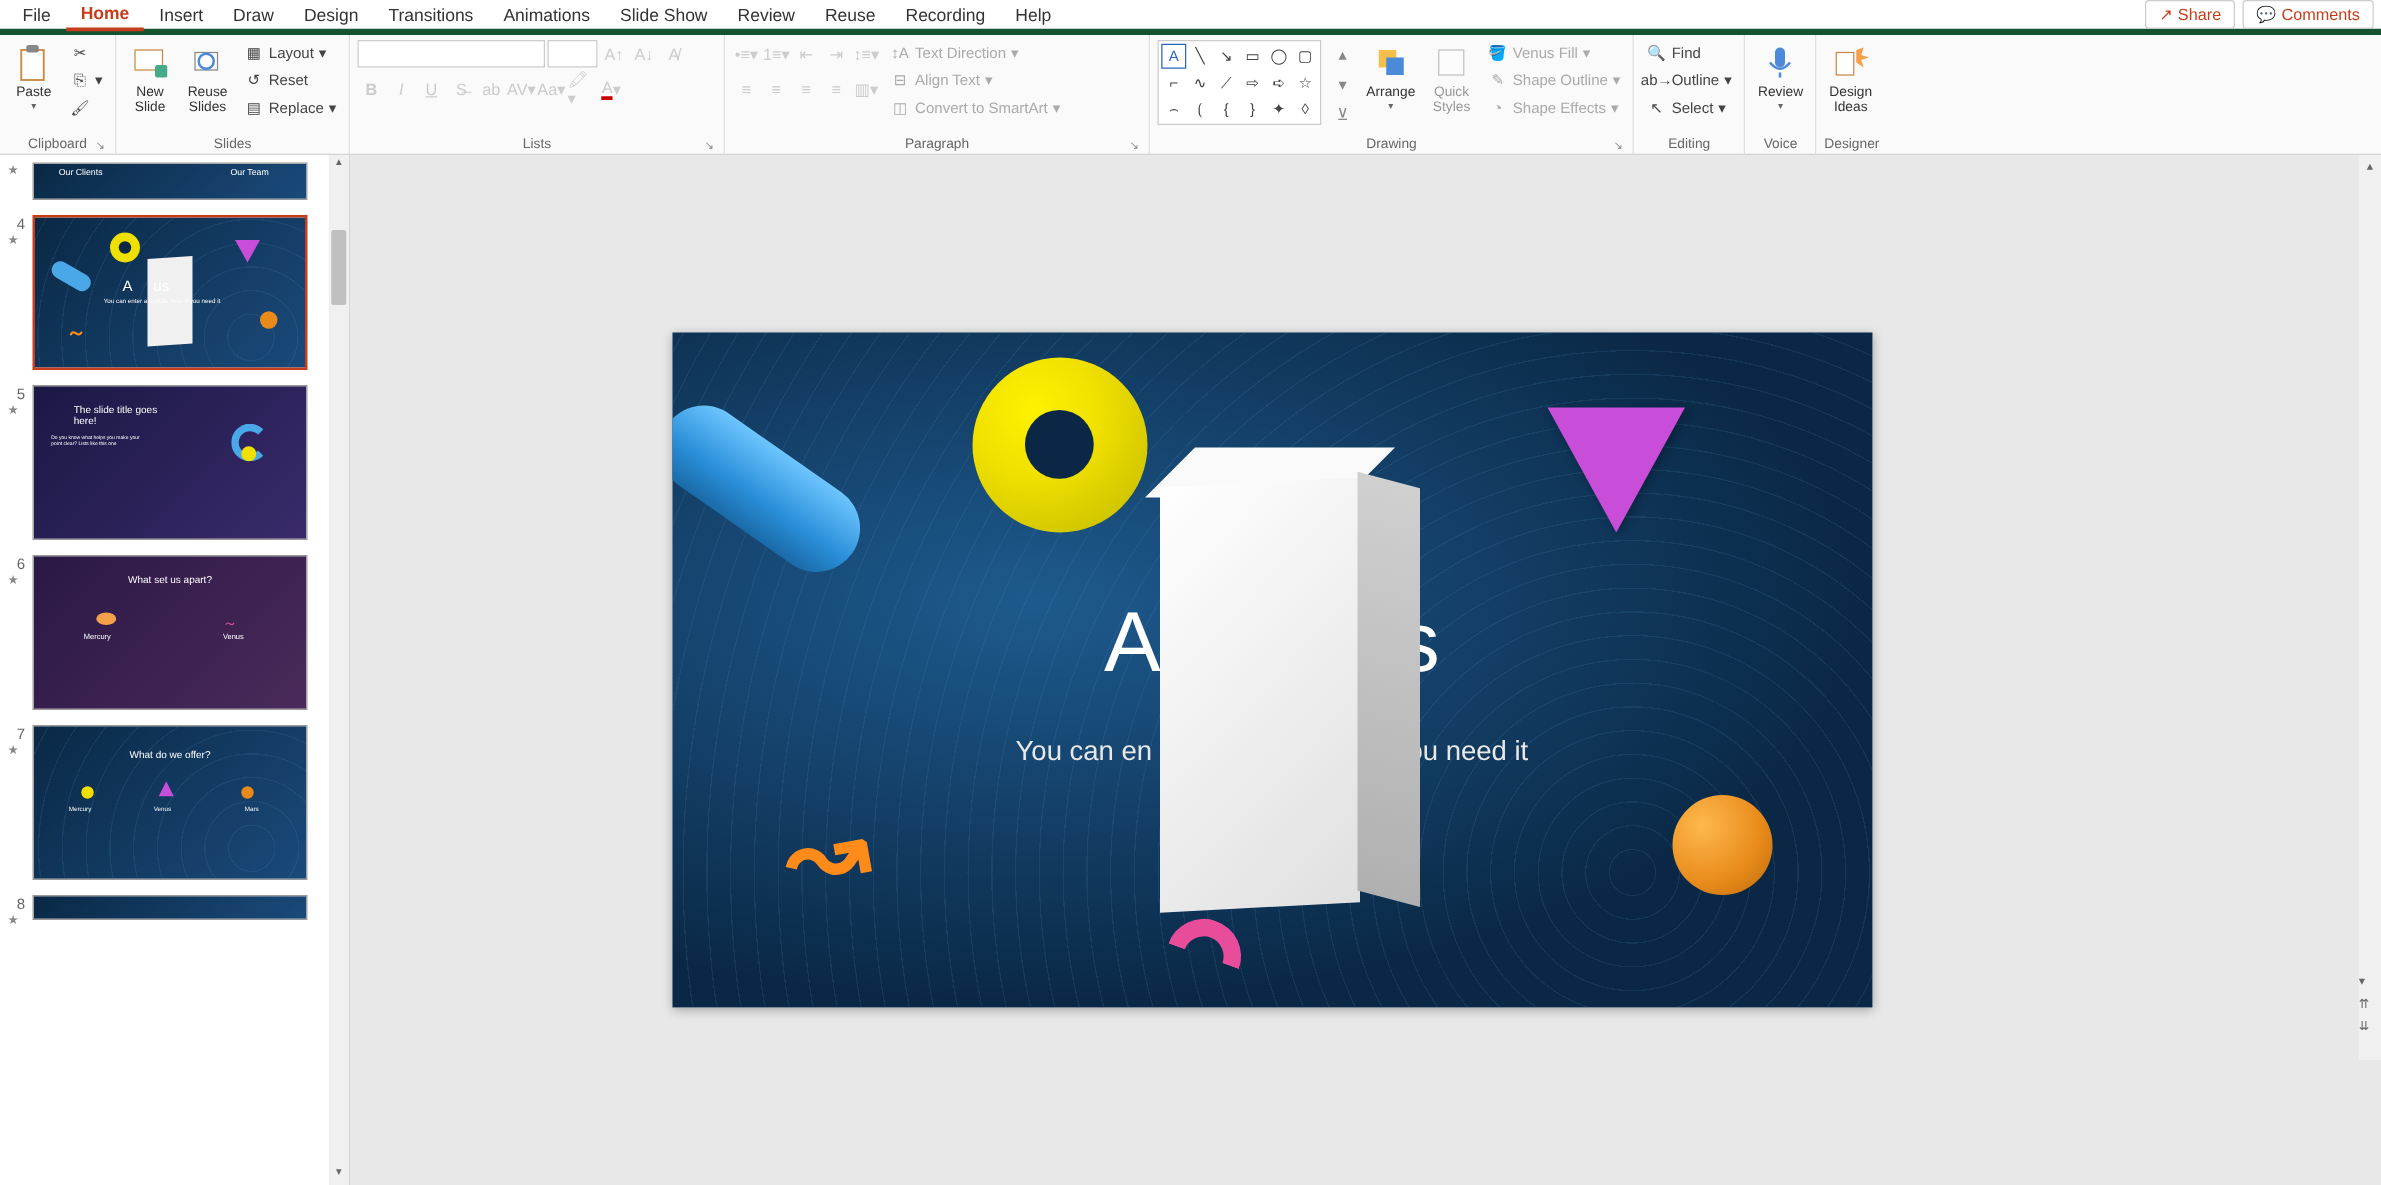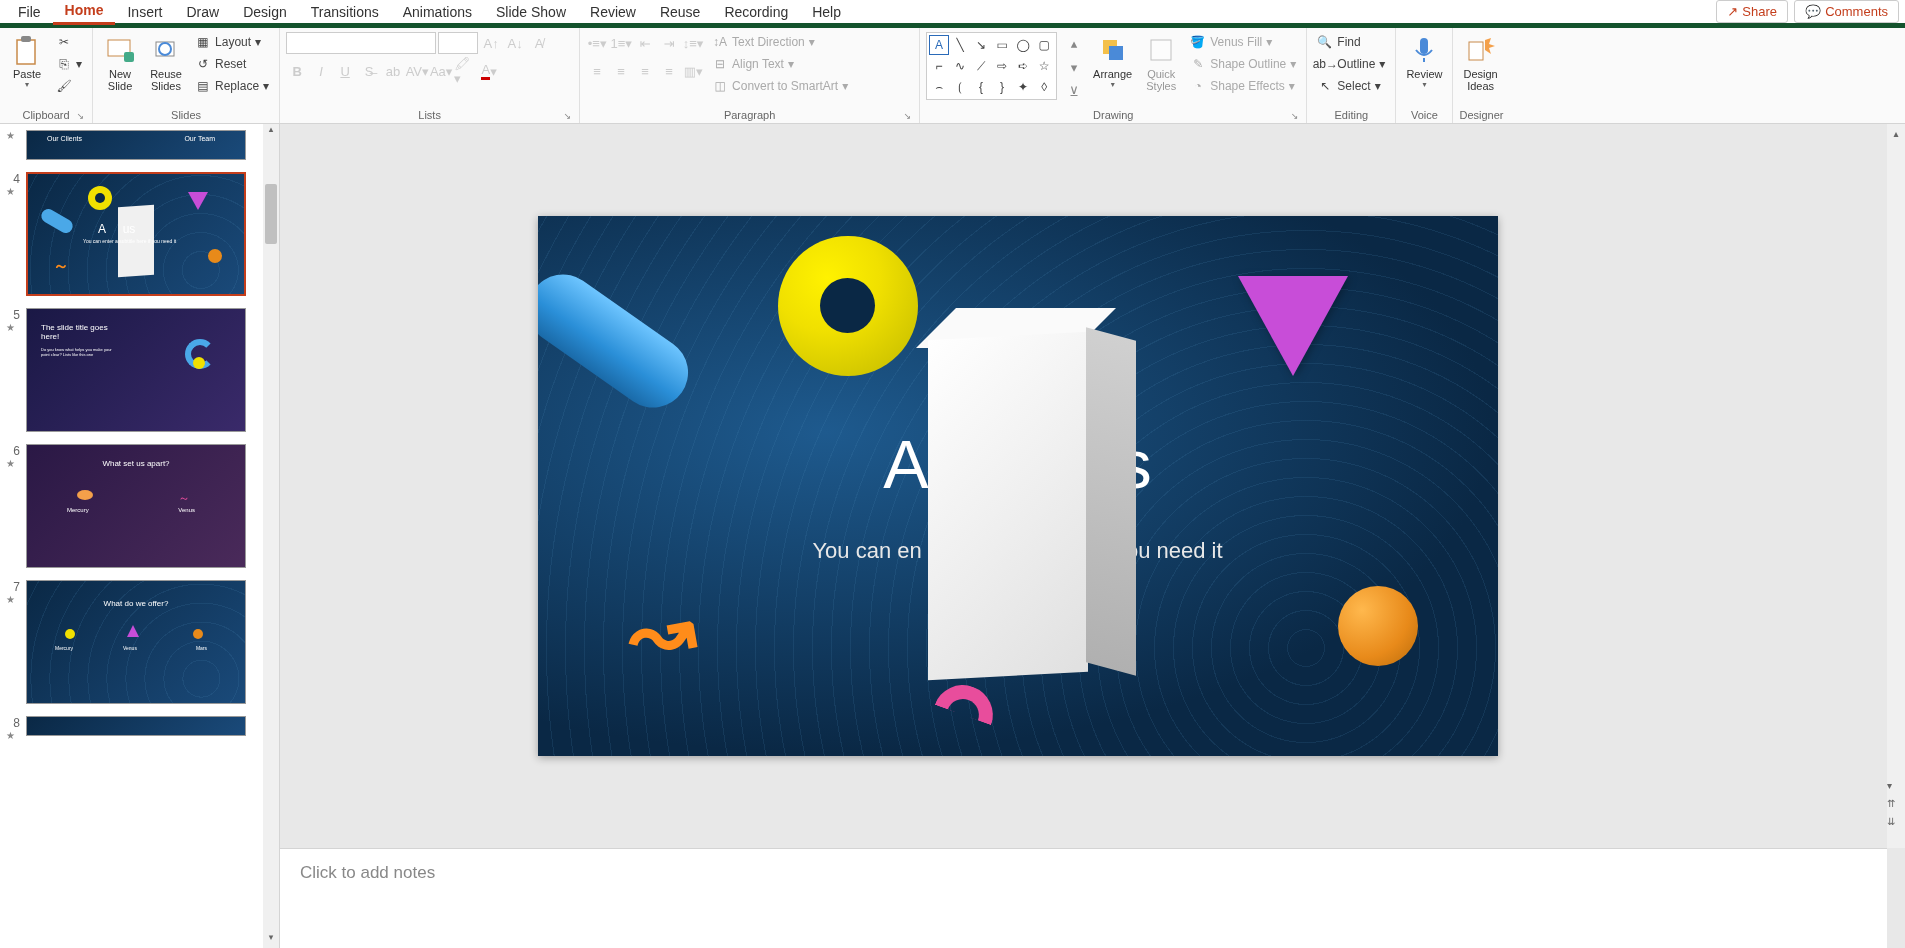--- a/index.html
+++ b/index.html
@@ -414,21 +414,21 @@
         <div class="tm-title" style="left:70px;top:48px;font-size:12px">A&nbsp;&nbsp;&nbsp;&nbsp;&nbsp;us</div>
         <div class="tm-title" style="left:55px;top:64px;font-size:5px">You can enter a subtitle here if you need it</div>
       </div>
     </div>
     <div class="thumb-item">
       <div>
           <div class="thumb-num">5</div>
           <div class="thumb-star">★</div>
         </div>
       <div class="thumb-img" style="background:linear-gradient(135deg,#1a1845 0%,#3a2a6a 100%)">
-        <div class="tm-title" style="left:14px;top:14px;font-size:8px;width:70px">The slide title goes here!</div>
+        <div class="tm-title" style="left:32px;top:14px;font-size:8px;width:70px">The slide title goes here!</div>
         <div class="tm-title" style="left:14px;top:38px;font-size:4px;width:80px">Do you know what helps you make your point clear? Lists like this one</div>
         <div style="position:absolute;right:30px;top:30px;width:30px;height:30px;border:6px solid #4aa8e8;border-radius:50%;border-right-color:transparent"></div>
         <div style="position:absolute;right:40px;top:48px;width:12px;height:12px;border-radius:50%;background:#f0e000"></div>
       </div>
     </div>
     <div class="thumb-item">
       <div>
           <div class="thumb-num">6</div>
           <div class="thumb-star">★</div>
         </div>
@@ -482,23 +482,20 @@
         <div class="shape3d pink-arc"></div>
         <div class="slide-title"><span>A</span><span style="opacity:0">bout </span><span>us</span></div>
         <div class="slide-sub"><span>You can en</span><span style="opacity:0">ter a subtitle here i</span><span>f you need it</span></div>
         <div class="shape3d cube3d">
           <div class="cube-face cube-top"></div>
           <div class="cube-face cube-front"></div>
           <div class="cube-face cube-side"></div>
         </div>
       </div>
     </div>
-    <div class="notes-area">
-      <div class="notes-placeholder">Click to add notes</div>
-    </div>
     <div class="canvas-scroll-v">
       <div class="arrow">▴</div>
       <div style="position:absolute;bottom:54px" class="arrow">▾</div>
       <div style="position:absolute;bottom:36px" class="arrow">⇈</div>
       <div style="position:absolute;bottom:18px" class="arrow">⇊</div>
     </div>
   </div>
 
 </div>
 

